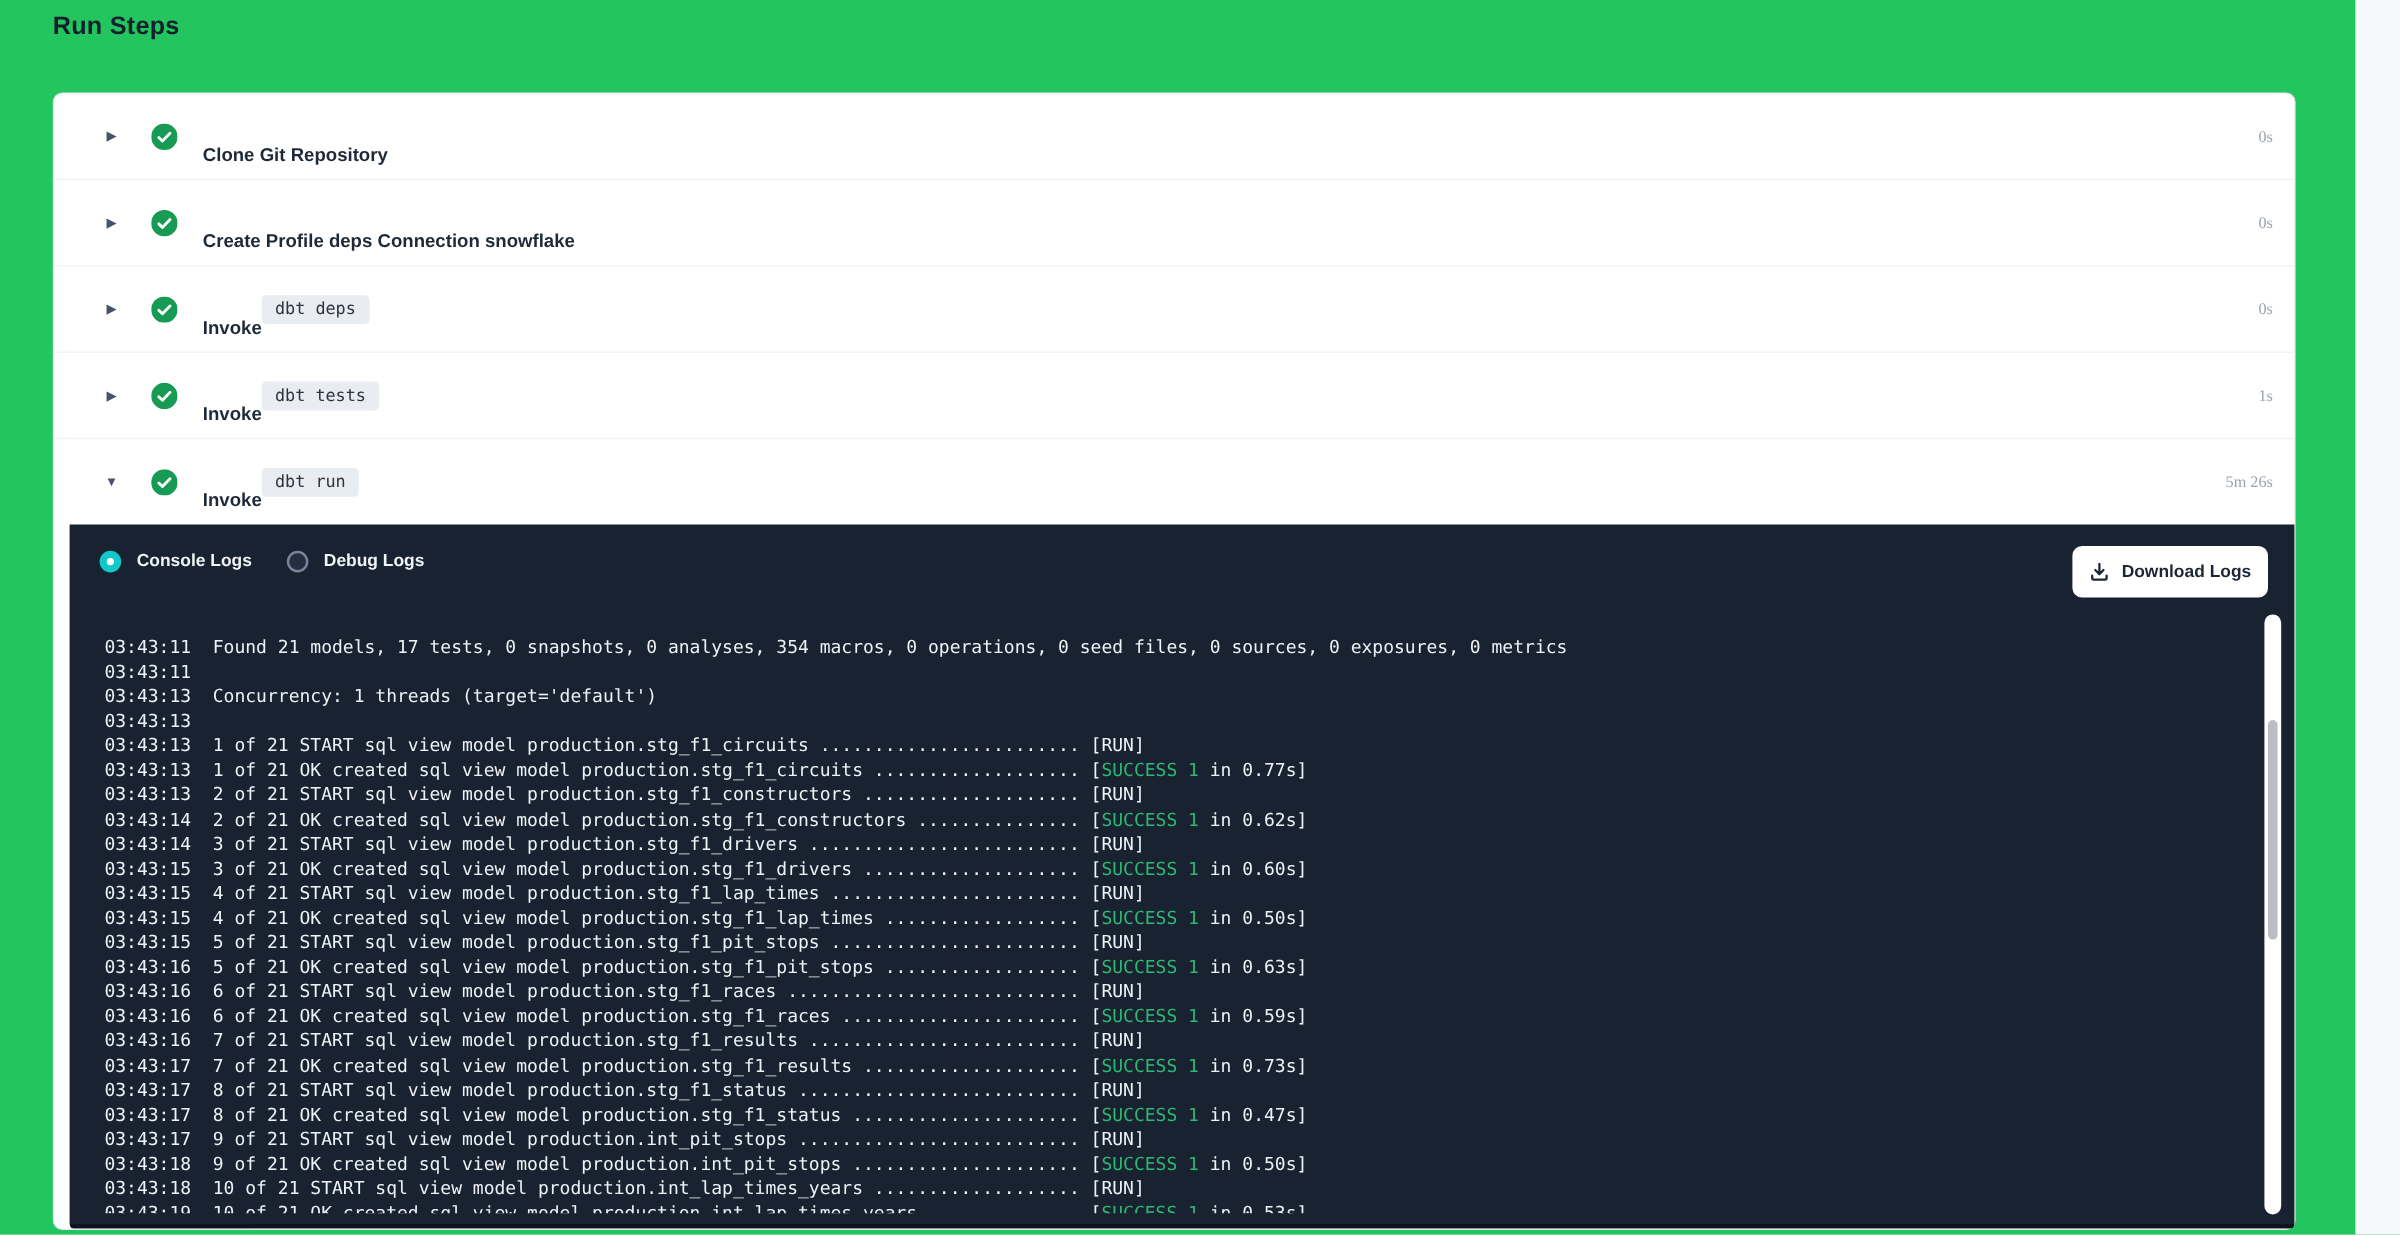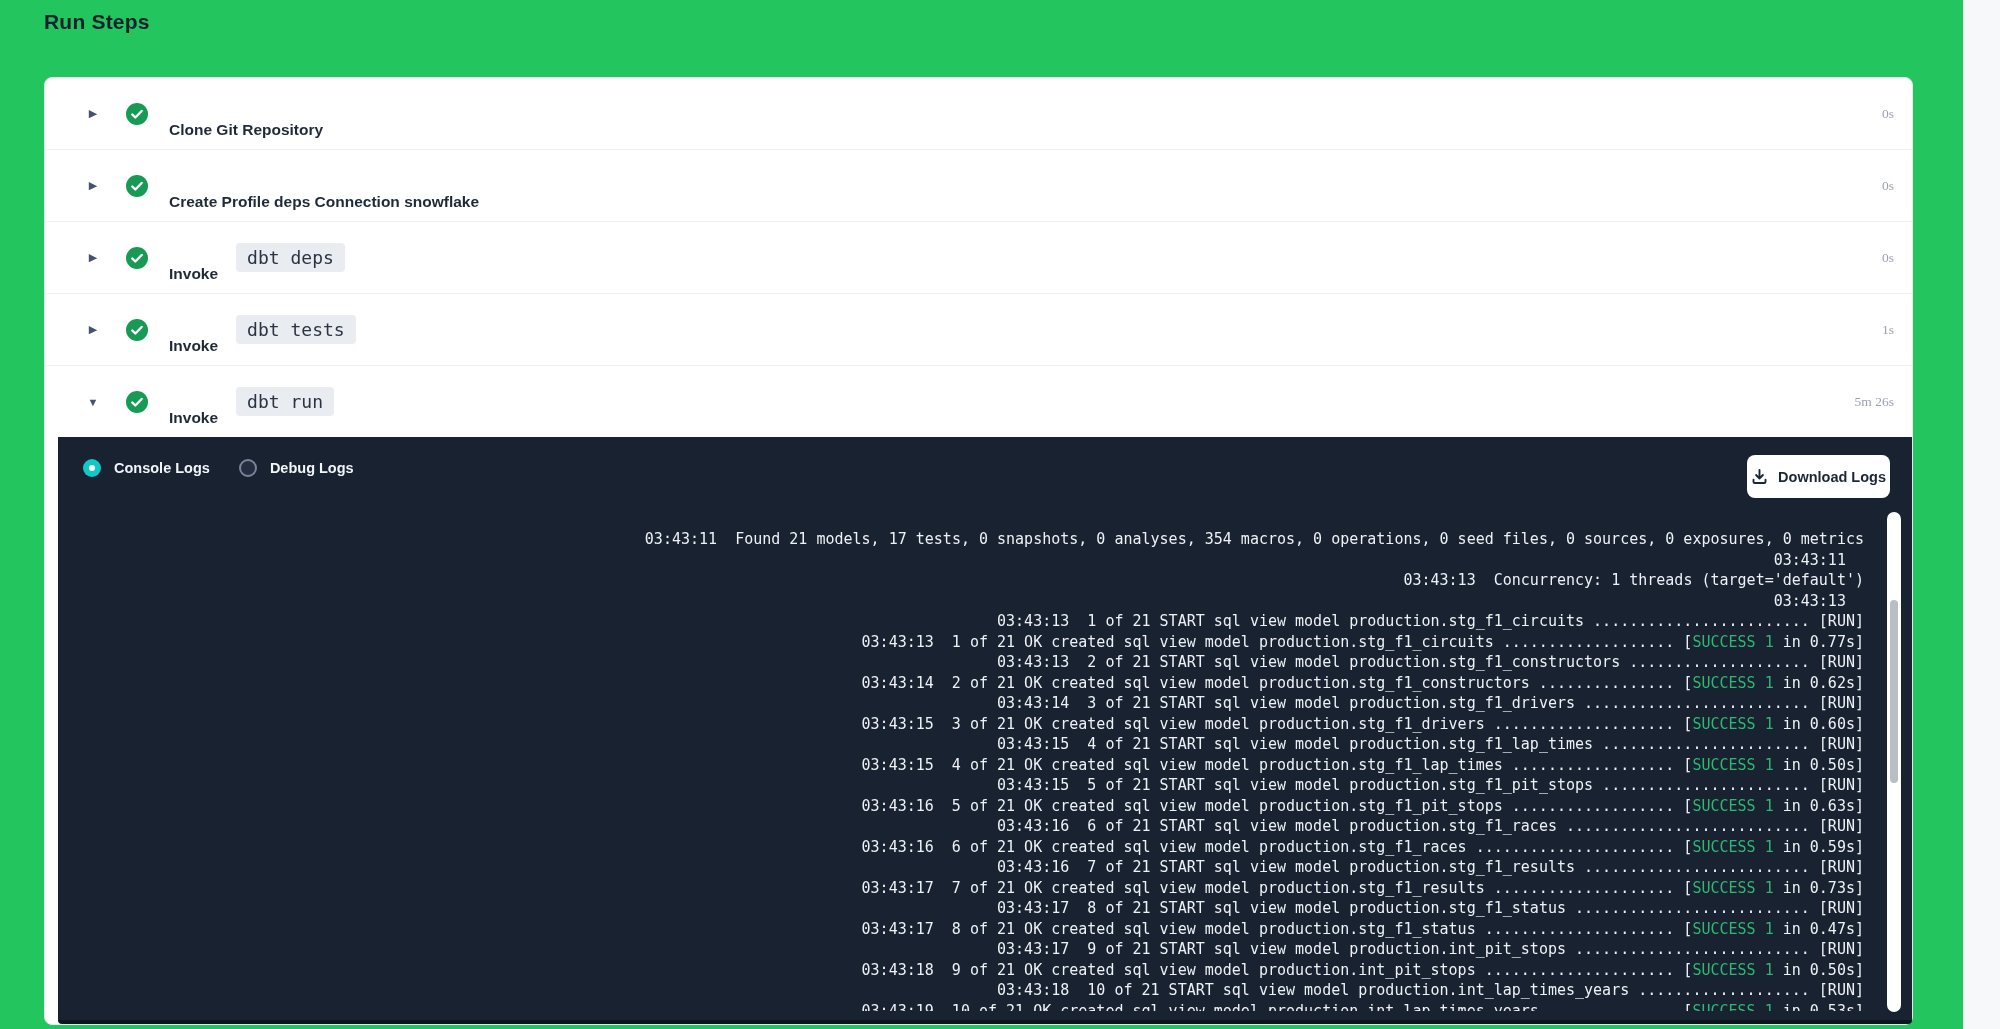--- a/index.html
+++ b/index.html
@@ -8,41 +8,41 @@
   .gutter{position:absolute;right:0;top:0;width:36px;height:100%;background:#f7f8fa;border-left:1px solid #ecedf1;}
   .page-title{position:absolute;left:44px;top:10px;margin:0;font-size:21px;font-weight:700;
         color:var(--heading-text,#15202e);letter-spacing:.2px;}
   .card{position:absolute;left:44px;top:77px;width:1869px;background:#fff;border:1px solid #e4e7ec;
         border-radius:8px;box-sizing:border-box;}
   .step-row{height:71px;display:flex;align-items:center;border-bottom:1px solid #eef0f4;cursor:pointer;}
   .step-row:last-child{border-bottom:none;}
   .caret{width:16px;margin-left:40px;font-size:11px;color:#47536b;text-align:center;flex:none;}
   .check{margin-left:25px;flex:none;display:flex;align-items:center;}
   .label{margin-left:21px;font-size:15.5px;font-weight:700;color:#1f2a38;margin-top:32px;}
-  .code{margin-left:18px;background:#e9ecf0;border-radius:4px;padding:4px 11px;
-        font-family:"DejaVu Sans Mono",monospace;font-size:18px;color:#2a3442;}
+  .code{margin-left:0;background:#e9ecf0;border-radius:4px;padding:4px 11px;
+        font-family:"DejaVu Sans Mono",monospace;font-size:14px;color:#2a3442;}
   .duration{margin-left:auto;padding-right:18px;font-size:13.5px;color:var(--duration-text,#9aa2b1);font-family:Liberation Serif, serif;}
   .log-panel{position:relative;margin-left:13px;height:583px;background:var(--panel-background,#182230);
         border-bottom:4px solid #0e141f;border-radius:0 0 4px 4px;}
   .radio-bar{position:absolute;left:25px;top:22px;display:flex;align-items:center;gap:29px;}
   .radio-item{display:flex;align-items:center;gap:13px;cursor:pointer;}
   .radio{width:18px;height:18px;border-radius:50%;position:relative;flex:none;box-sizing:border-box;}
   .radio.sel{background:var(--radio-selected-teal,#10c8c8);}
   .radio.sel::after{content:"";position:absolute;left:6px;top:6px;width:6px;height:6px;border-radius:50%;background:#fff;}
   .radio.unsel{background:#242e40;border:2px solid #79839a;}
   .radio-label{color:#f2f5f8;font-size:14.5px;font-weight:700;}
   .dl-btn{position:absolute;right:22px;top:18px;height:43px;display:flex;align-items:center;gap:10px;
-        padding:0 4px;background:#ffffff;border:none;border-radius:8px;cursor:pointer;
+        padding:0 14px;background:#ffffff;border:none;border-radius:8px;cursor:pointer;
         font-family:"Liberation Sans",sans-serif;font-size:14.5px;font-weight:700;color:#1c2736;}
   .dl-ic{display:flex;align-items:center;}
   .log-view{position:absolute;left:29px;right:48px;top:62px;bottom:9px;overflow:hidden;
         font-family:"DejaVu Sans Mono",monospace;font-size:15px;line-height:20.5px;
         color:var(--log-text,#eef1f5);white-space:pre;}
   .log-scroll{margin-top:-11px;}
-  .logline{height:20.5px;text-align:right;}
+  .logline{height:20.5px;}
   .ok{color:var(--log-success-green,#2eb872);}
   .v-track{position:absolute;right:11px;top:75px;width:14px;height:500px;background:#ffffff;border-radius:7px;}
   .v-thumb{position:absolute;left:3px;top:88px;width:8px;height:183px;background:#b9bec6;border-radius:4px;cursor:grab;}
 </style>
 </head>
 <body>
 
 <div class="page">
   <div class="gutter"></div>
   <h1 class="page-title">Run Steps</h1>

